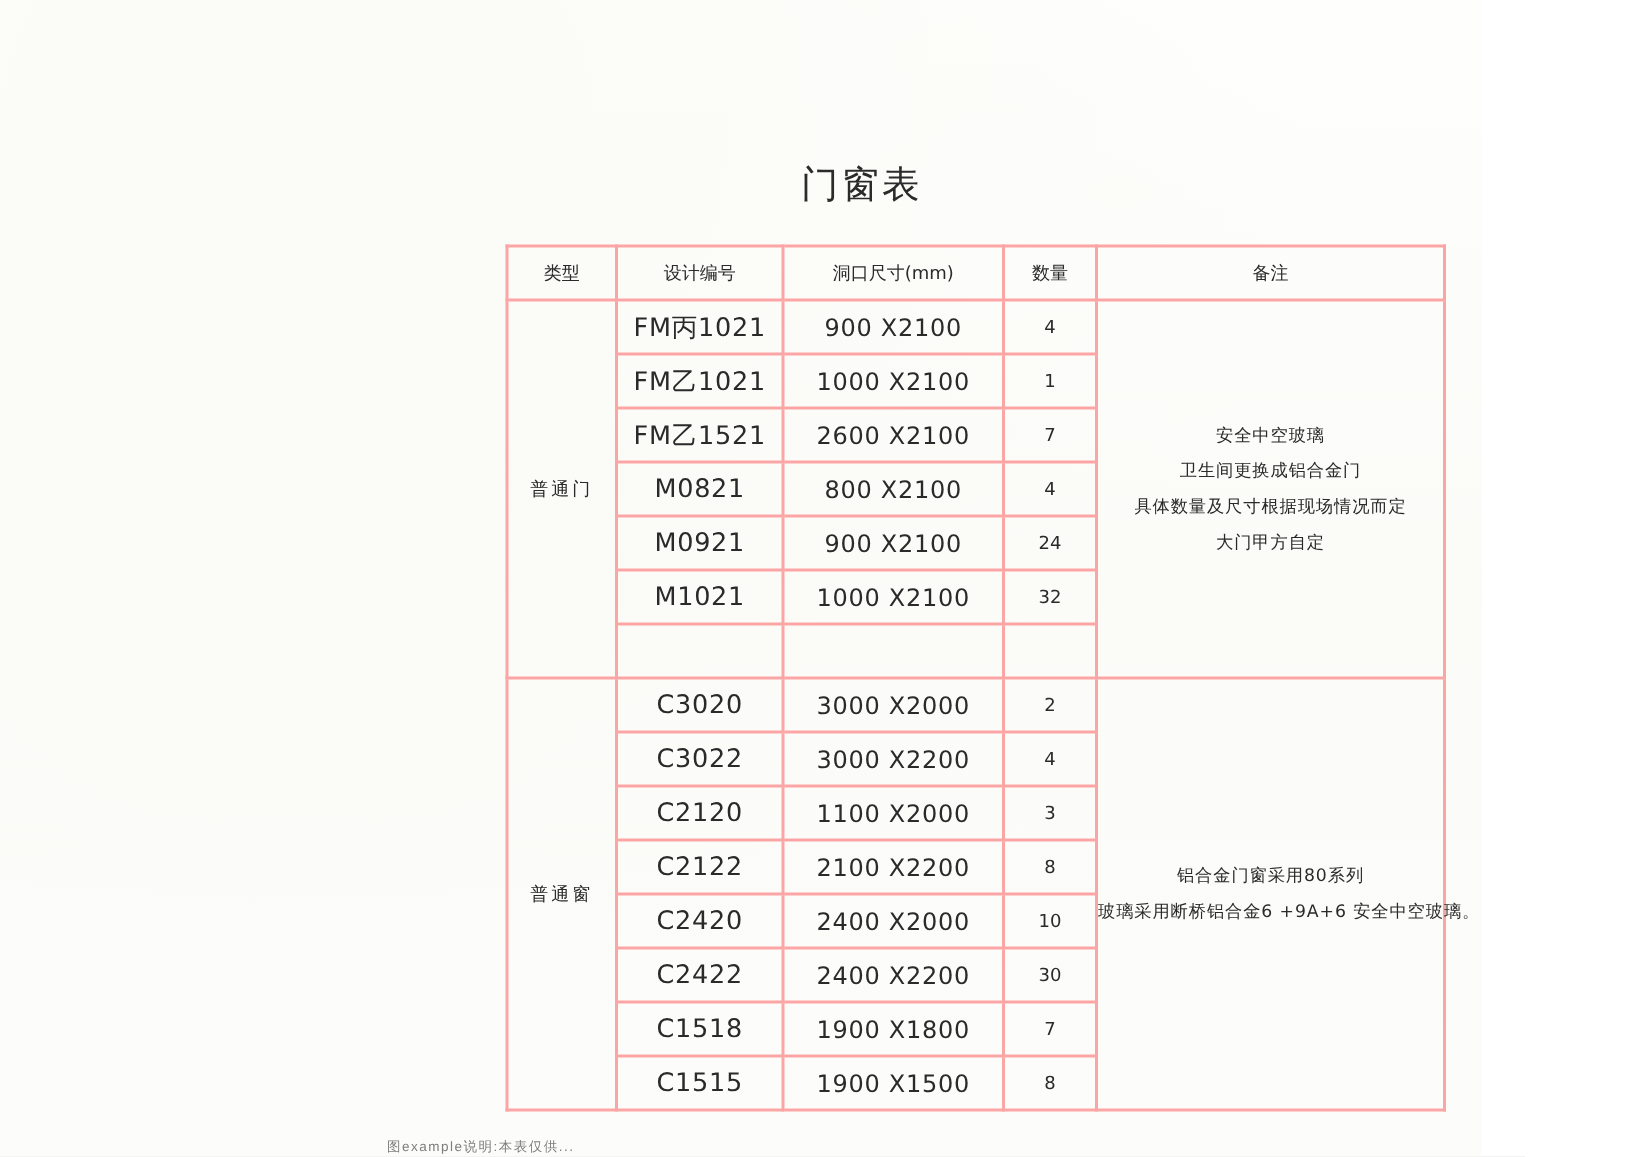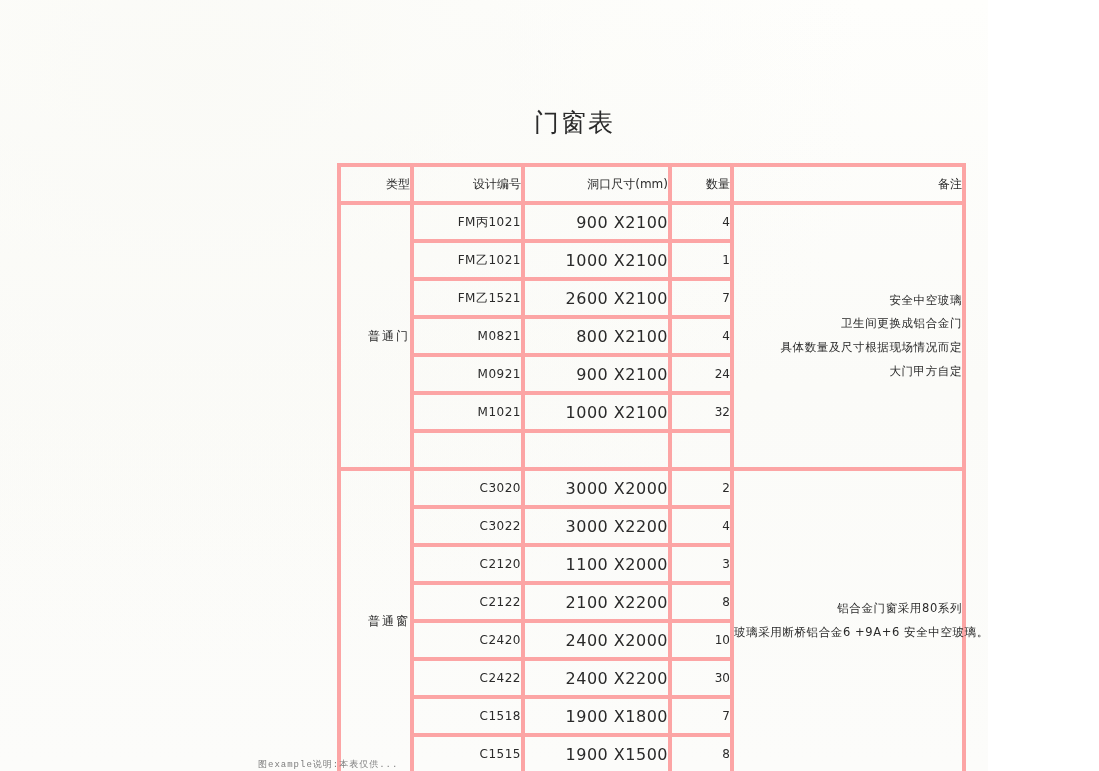--- a/index.html
+++ b/index.html
@@ -50,53 +50,53 @@
   }
   table.schedule {
     border-collapse: collapse;
     width: 625px;
     table-layout: fixed;
     color: #2a2a2a;
     font-family: "DejaVu Sans", sans-serif;
     font-size: 11.5px;
   }
   table.schedule td, table.schedule th {
-    border: 4px solid #fca5a5;
-    text-align: right;
+    border: 2px solid #fca5a5;
+    text-align: center;
     vertical-align: middle;
     font-weight: normal;
     padding: 0;
     height: 34px;
   }
   col.c-type   { width: 73px; }
   col.c-code   { width: 111px; }
   col.c-size   { width: 147px; }
   col.c-qty    { width: 62px; }
   col.c-remark { width: 232px; }
 
   thead td {
     height: 32px;
     font-size: 12px;
   }
-  .cell-code { letter-spacing: 0.5px; font-size: 12px; }
+  .cell-code { letter-spacing: 0.5px; font-size: 17px; }
   .cell-size { letter-spacing: 0.5px; font-size: 16px; }
   .cell-qty  { font-size: 12px; }
   .cell-type { font-size: 12px; letter-spacing: 2px; }
   .remark-block {
     line-height: 2.05;
     font-size: 11.5px;
     letter-spacing: 0.6px;
   }
   .remark-block div { white-space: nowrap; }
   .empty-row td { height: 32px; }
   .footer-note {
     position: absolute;
     left: 258px;
     top: 758px;
-    font-family: Liberation Mono, monospace;
+    font-family: Liberation Sans, sans-serif;
     font-size: 9px;
     color: #7d7d7d;
     letter-spacing: 1px;
   }
 </style>
 </head>
 <body>
 
 <div class="page">
 

